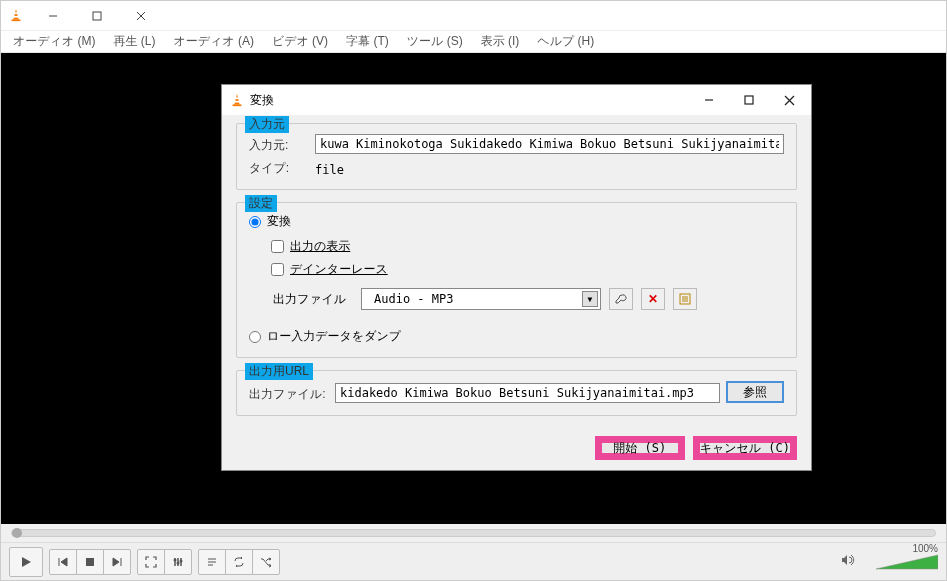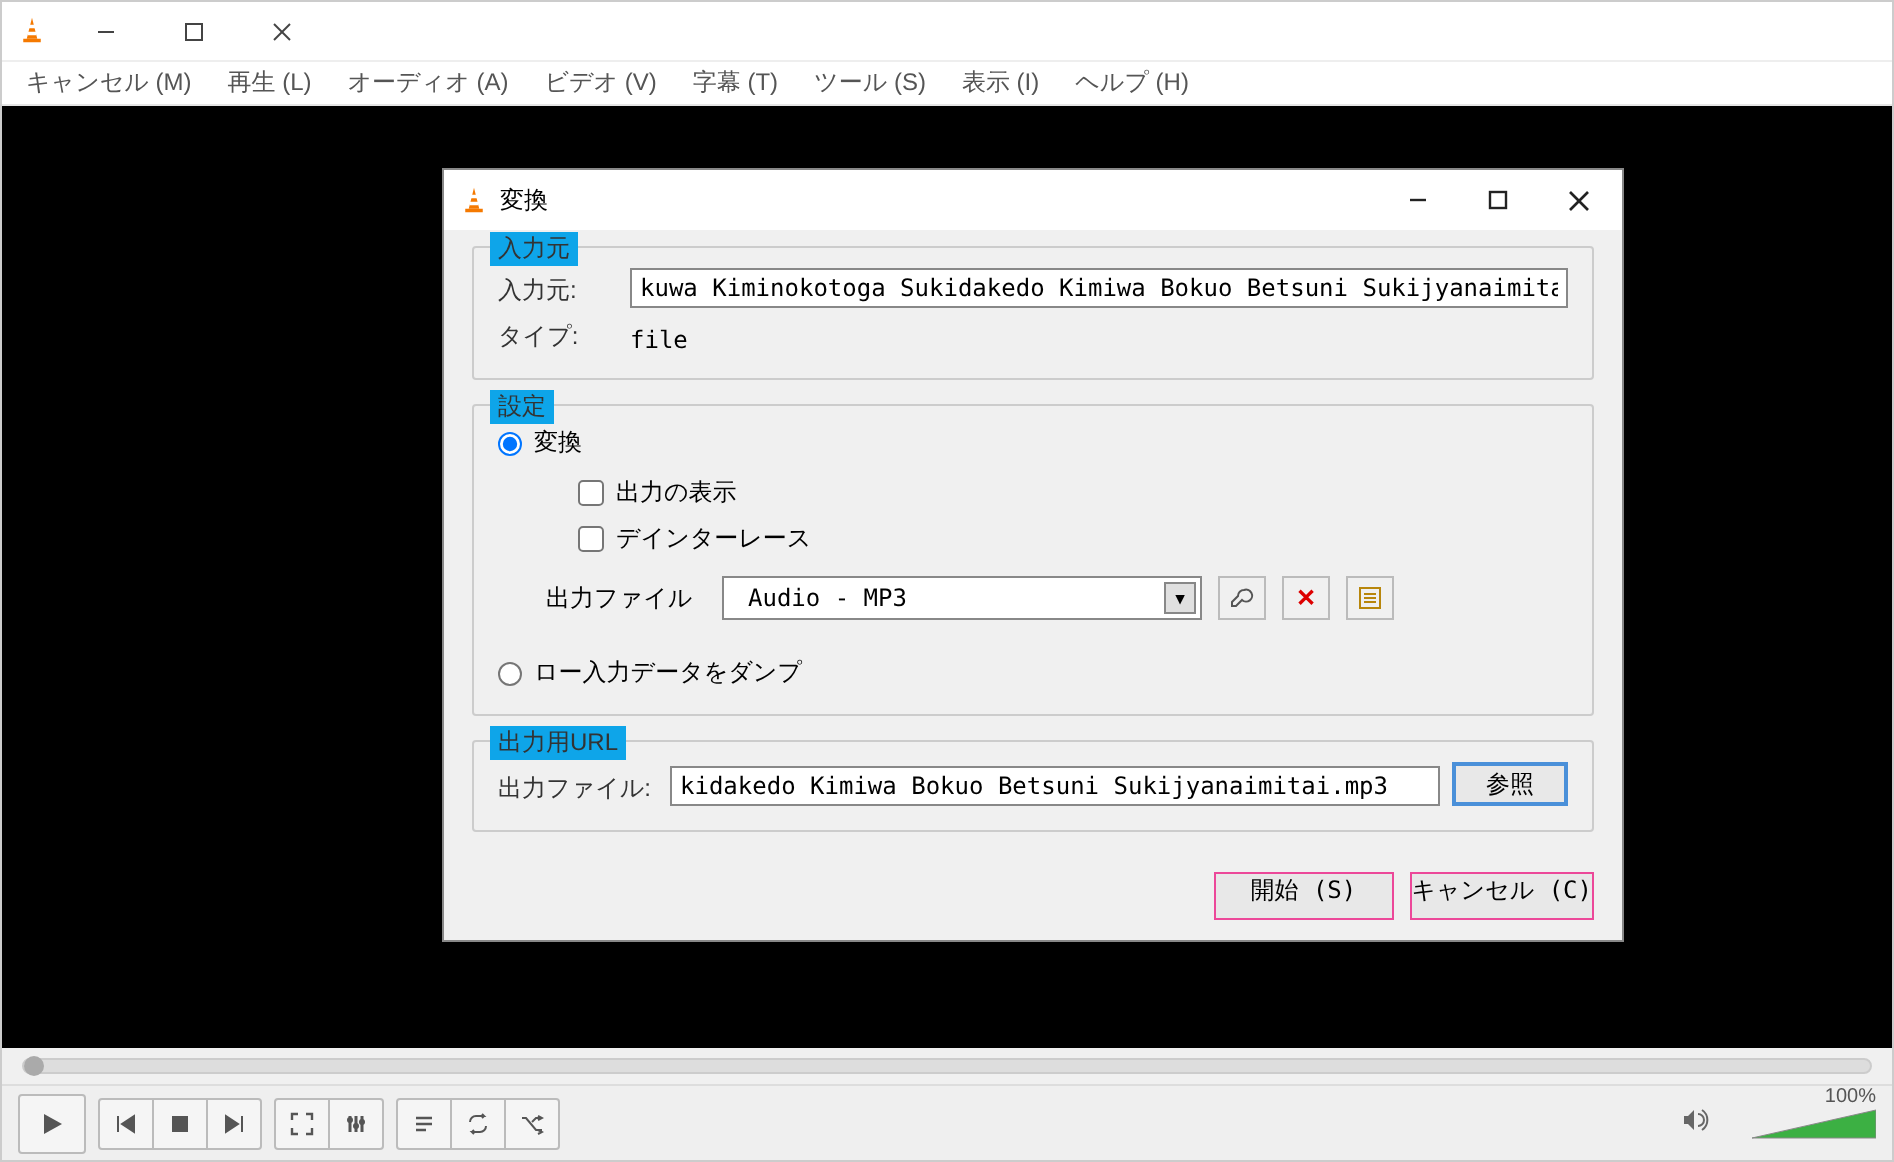--- a/index.html
+++ b/index.html
@@ -32,29 +32,29 @@
 .dialog-titlebar .title { flex: 1; font-size: 12px; color: #000; }
 .dialog-titlebar .win-btn { width: 40px; height: 26px; display: flex; align-items: center; justify-content: center; color: #222; }
 .dialog-body { padding: 8px 14px 10px 14px; }
 .groupbox { border: 1px solid #ccc; border-radius: 2px; margin-bottom: 12px; padding: 10px 12px 12px 12px; position: relative; background: #f0f0f0; }
 .groupbox-title { position: absolute; top: -8px; left: 8px; background: #0ea5e9; padding: 0 4px; font-size: 12px; color: #333; }
 .field-row { display: flex; align-items: flex-end; margin-bottom: 6px; gap: 6px; }
 .field-label { font-size: 12px; color: #333; min-width: 60px; }
 .text-input { flex: 1; border: 1px solid #888; background: #fff; padding: 2px 4px; font-family: "MS Gothic", monospace; font-size: 12px; height: 20px; }
 .radio-row { display: flex; align-items: center; gap: 6px; margin-bottom: 8px; }
 .radio { width: 12px; height: 12px; }
-.check-row { display: flex; align-items: center; gap: 6px; margin-left: 40px; margin-bottom: 6px; }
+.check-row { display: flex; align-items: center; gap: 6px; margin-left: 22px; margin-bottom: 6px; text-decoration: underline; }
 .profile-row { display: flex; align-items: center; gap: 8px; margin-left: 24px; margin-top: 10px; }
 .profile-label { font-size: 12px; min-width: 80px; }
 .combo { width: 240px; height: 22px; border: 1px solid #888; background: #fff; display: flex; align-items: center; padding: 0 12px; font-family: "MS Gothic", monospace; font-size: 12px; position: relative; }
 .combo .arrow { position: absolute; right: 2px; top: 2px; width: 16px; height: 16px; background: #e0e0e0; border: 1px solid #888; display: flex; align-items: center; justify-content: center; font-size: 8px; }
 .icon-btn { width: 24px; height: 22px; border: 1px solid #bbb; background: #f0f0f0; display: flex; align-items: center; justify-content: center; }
 .icon-btn.red { color: #d00; font-weight: bold; }
 .dialog-buttons { display: flex; justify-content: flex-end; gap: 8px; padding: 2px 14px 10px 0; }
-.dlg-btn { min-width: 90px; height: 24px; border: 1px solid #ec4899; background: #e8e8e8; font-size: 12px; display: flex; justify-content: center; font-family: "MS Gothic", monospace; }
+.dlg-btn { min-width: 90px; height: 24px; border: 7px solid #ec4899; background: #e8e8e8; font-size: 12px; display: flex; align-items: center; justify-content: center; font-family: "MS Gothic", monospace; }
 .browse-btn { width: 58px; height: 22px; border: 2px solid #4a90d9; background: #e8e8e8; font-size: 12px; display: flex; align-items: center; justify-content: center; }
 .cone-icon svg { display: block; }
 </style>
 </head>
 <body>
 
 <div class="main-window">
   <div class="titlebar">
     <span class="app-icon cone-icon">
       <svg width="14" height="14" viewBox="0 0 16 16">
@@ -75,21 +75,21 @@
         </svg>
       </div>
     <div class="win-btn">
         <svg width="10" height="10">
           <line x1="1" y1="1" x2="9" y2="9" stroke="#444" stroke-width="1"></line>
           <line x1="9" y1="1" x2="1" y2="9" stroke="#444" stroke-width="1"></line>
         </svg>
       </div>
   </div>
   <div class="menubar">
-    <span class="menu-item">キャンセル (M)</span>
+    <span class="menu-item">オーディオ (M)</span>
     <span class="menu-item">再生 (L)</span>
     <span class="menu-item">オーディオ (A)</span>
     <span class="menu-item">ビデオ (V)</span>
     <span class="menu-item">字幕 (T)</span>
     <span class="menu-item">ツール (S)</span>
     <span class="menu-item">表示 (I)</span>
     <span class="menu-item">ヘルプ (H)</span>
   </div>
   <div class="video-area"></div>
   <div class="seek-bar">

